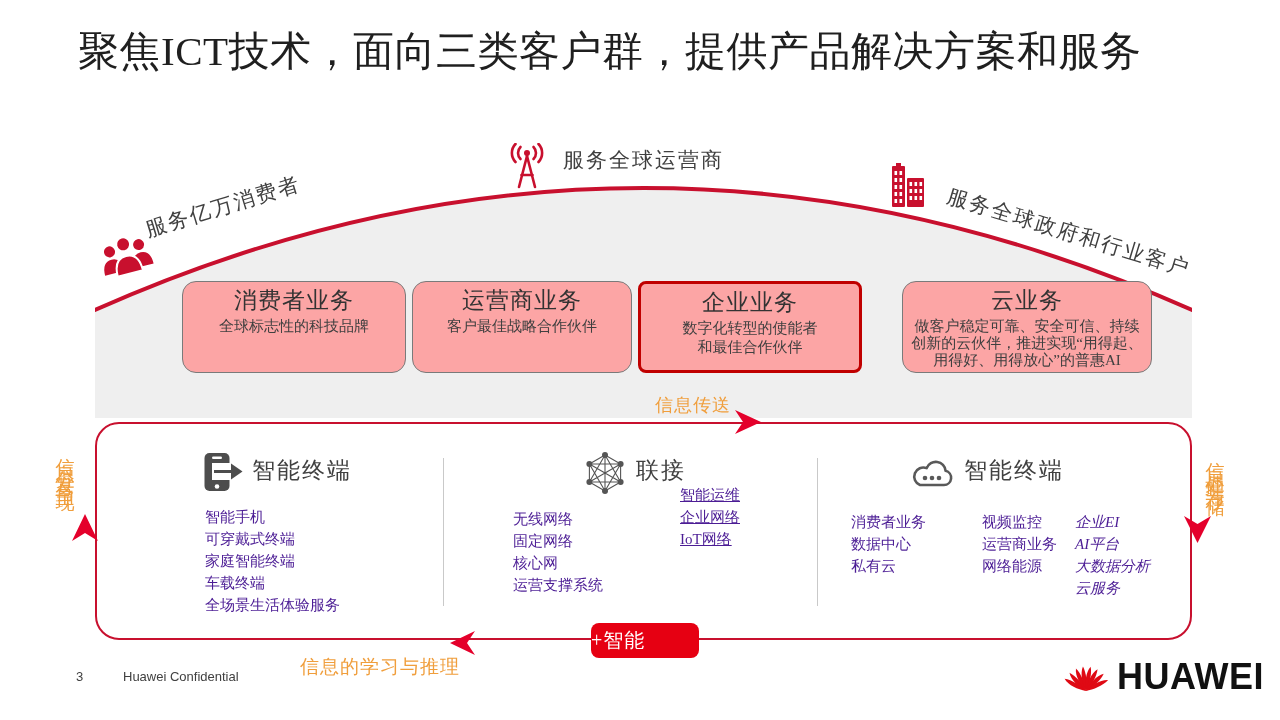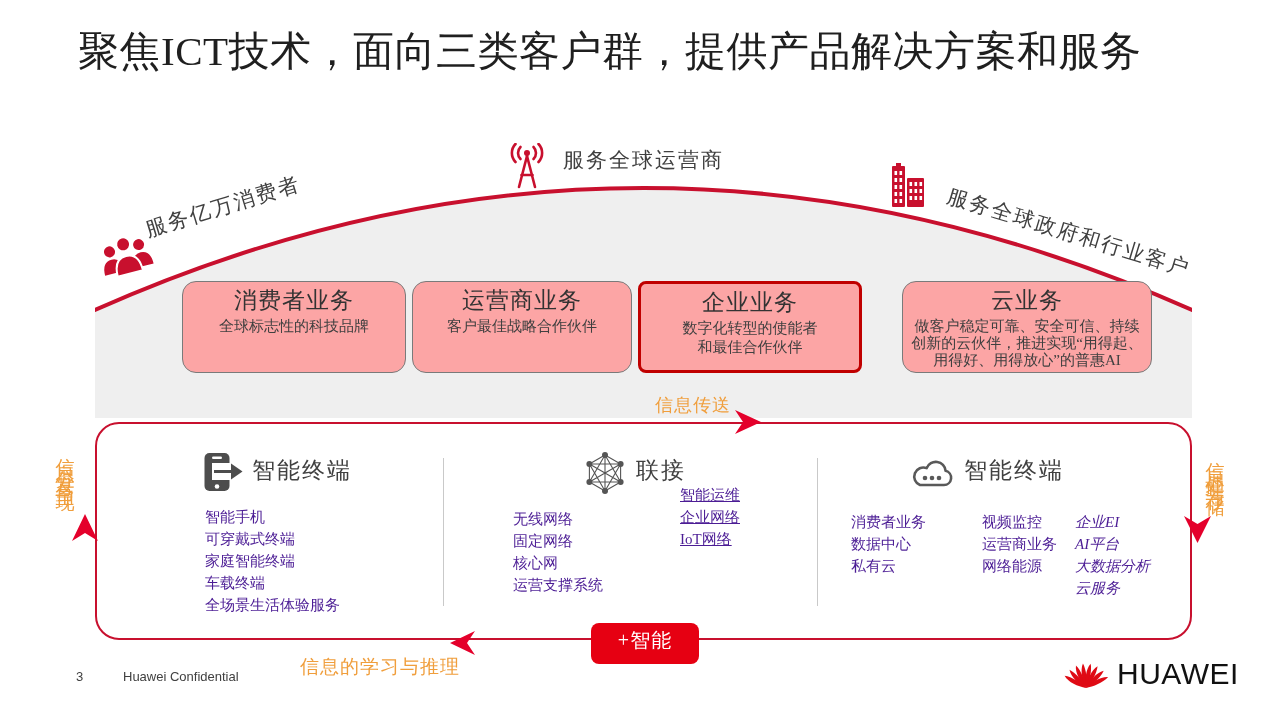--- a/index.html
+++ b/index.html
@@ -70,30 +70,30 @@
   #s3c2 { left:1075px; top:511px;font-style:italic; }
 
   
   .arrow { position:absolute; z-index:5; }
   #arrow-top    { left:735px;  top:410px; }
   #arrow-left   { left:72px;   top:514px; }
   #arrow-right  { left:1184px; top:516px; }
   #arrow-bottom { left:450px;  top:631px; }
 
   
-  #badge { left:591px; top:623px; width:108px; height:41px; background:#E60012; border-radius:8px;
-           color:#fff; font-size:20px; text-align:center; line-height:35px; letter-spacing:1px; z-index:6; }
+  #badge { left:591px; top:623px; width:108px; height:35px; background:#E60012; border-radius:8px;
+           color:#fff; font-size:20px; text-align:left; line-height:35px; letter-spacing:1px; z-index:6; }
 
   
   .footer-text { font-family:"Liberation Sans","DejaVu Sans",sans-serif; font-size:13px; color:#404040; }
   #page-num { left:76px;  top:669px; }
   #confid   { left:123px; top:669px; }
   #logo { left:1063px; top:656px; display:flex; align-items:center; gap:8px; }
-  #logo-text { font-family:"Liberation Sans","DejaVu Sans",sans-serif; font-weight:normal;
-               font-size:30px; color:#111; letter-spacing:0.5px; }
+  #logo-text { font-family:"Liberation Sans","DejaVu Sans",sans-serif; font-weight:bold;
+               font-size:36px; color:#111; letter-spacing:0.5px; }
 </style>
 </head>
 <body>
 
 <div id="slide">
 
   <h1 id="title" class="abs">聚焦ICT技术，面向三类客户群，提供产品解决方案和服务</h1>
 
   <svg id="arch" class="abs" width="1097" height="292" viewBox="0 0 1097 292">
     <path d="M0,184 Q548.5,-60 1097,184 L1097,292 L0,292 Z" fill="#EFEFEF"></path>

